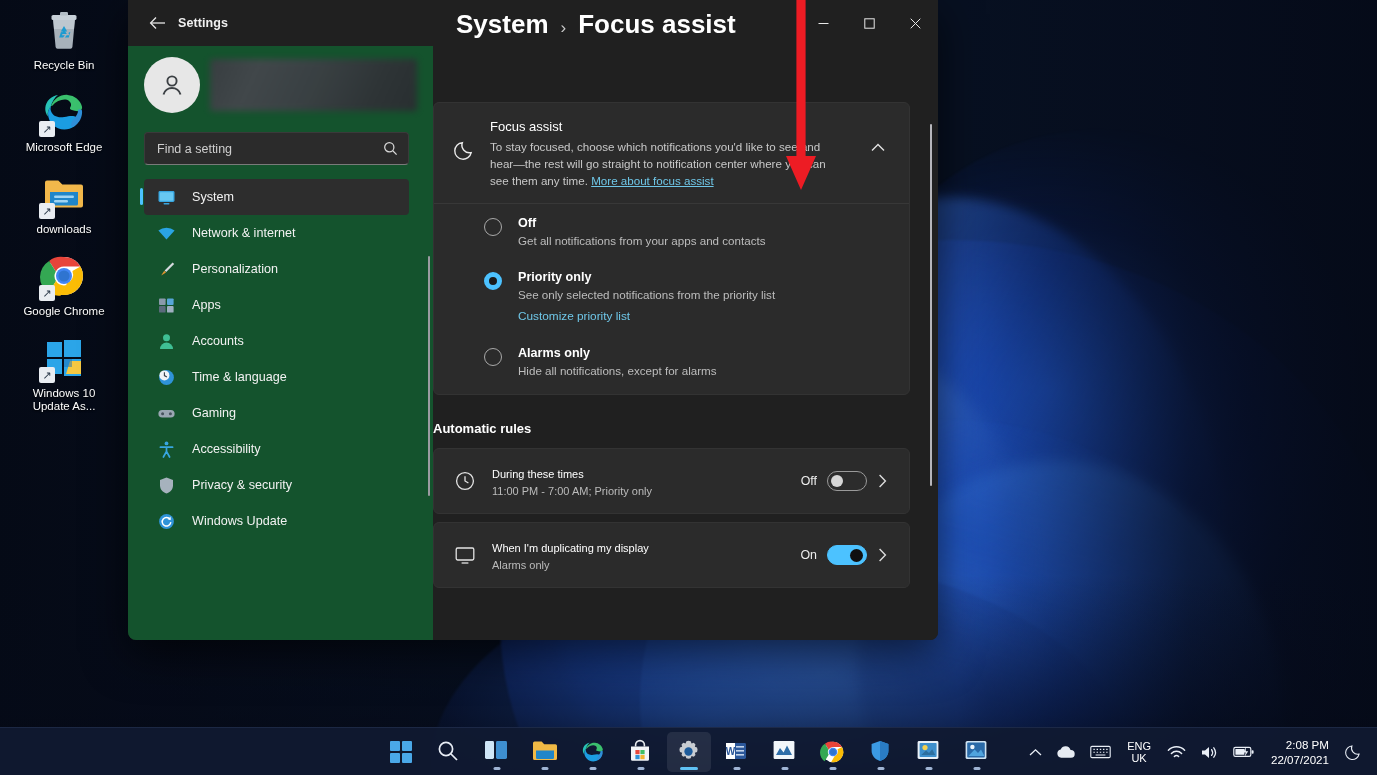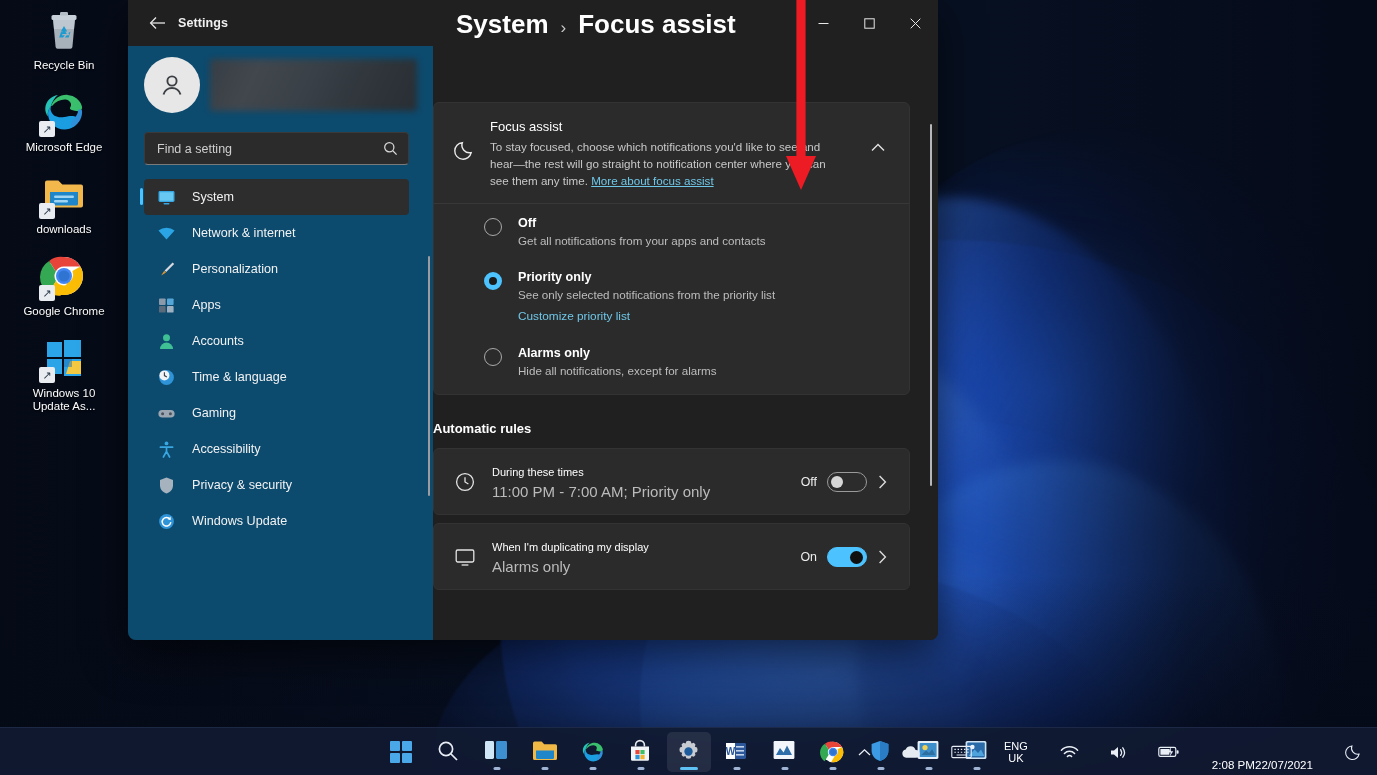--- a/index.html
+++ b/index.html
@@ -133,21 +133,21 @@
   }
   .wc {
     width: 46px; height: 46px; display: flex; align-items: center; justify-content: center;
     color: #e8e8e8; font-size: 12px;
   }
   #window-body { flex: 1; display: flex; min-height: 0; position: relative; }
 
   
   #nav-pane {
     width: 305px; flex: none; position: relative;
-    background: #0c4a6e;
+    background: #14532d;
     padding-left: 16px; padding-right: 8px;
   }
   #account-row {
     display: flex; align-items: center; height: 70px; margin-top: 4px;
   }
   #avatar {
     width: 56px; height: 56px; border-radius: 50%;
     background: #e7e7e7; flex: none;
     display: flex; align-items: center; justify-content: center;
   }
@@ -254,21 +254,21 @@
   }
 
   #auto-rules-heading {
     font-size: 13px; color: #ffffff; font-weight: 600;
     margin: 26px 0 12px 0;
   }
   .rule-card { display: flex; align-items: center; padding: 14px 12px 14px 16px; min-height: 66px; }
   .rule-ic { width: 30px; flex: none; display: flex; justify-content: center; color: #e3e3e3; }
   .rule-text { flex: 1; padding-left: 12px; }
   .rule-title { font-size: 11px; color: #ffffff; line-height: 18px; max-width: 220px; }
-  .rule-sub { font-size: 15px; color: #bbbbbb; margin-top: 2px; }
+  .rule-sub { font-size: 11px; color: #bbbbbb; margin-top: 2px; }
   .rule-state { font-size: 12.4px; color: #ededed; margin-right: 10px; }
   .toggle {
     width: 40px; height: 20px; border-radius: 11px; position: relative; flex: none;
   }
   .toggle.off { background: #2c2c2c; border: 1.4px solid #9a9a9a; }
   .toggle.off .knob {
     position: absolute; left: 3px; top: 3px; width: 12px; height: 12px;
     border-radius: 50%; background: #d6d6d6;
   }
   .toggle.on { background: #4cc2ff; border: 1.4px solid #4cc2ff; }
@@ -304,33 +304,33 @@
   .tb-app.active { background: rgba(255,255,255,.085); }
   .tb-ic { width: 26px; height: 26px; position: relative; }
   .tb-underline {
     position: absolute; bottom: 2px; left: 50%; transform: translateX(-50%);
     width: 7px; height: 3px; border-radius: 2px; background: #9fb4d4;
   }
   .tb-app.active .tb-underline { width: 18px; background: #5fc2f5; }
 
   #tray {
     position: absolute; right: 8px; top: 0; height: 48px;
-    display: flex; align-items: center; gap: 18px;
+    display: flex; align-items: center; gap: 2px;
   }
   .tray-btn {
     height: 40px; border-radius: 4px; padding: 0 6px;
     display: flex; align-items: center; justify-content: center;
     color: #eaeff7;
   }
   #tray-lang {
     flex-direction: column; line-height: 12px; font-size: 11px;
     color: #ffffff; padding: 0 8px; text-align: center;
   }
   #tray-clock {
-    flex-direction: row; line-height: 15px; font-size: 11.6px;
+    flex-direction: column; line-height: 15px; font-size: 11.6px;
     color: #ffffff; padding: 0 8px; text-align: right; align-items: flex-end;
   }
 
   svg { display: block; }
 </style>
 </head>
 <body>
 
 <div id="desktop">
 

